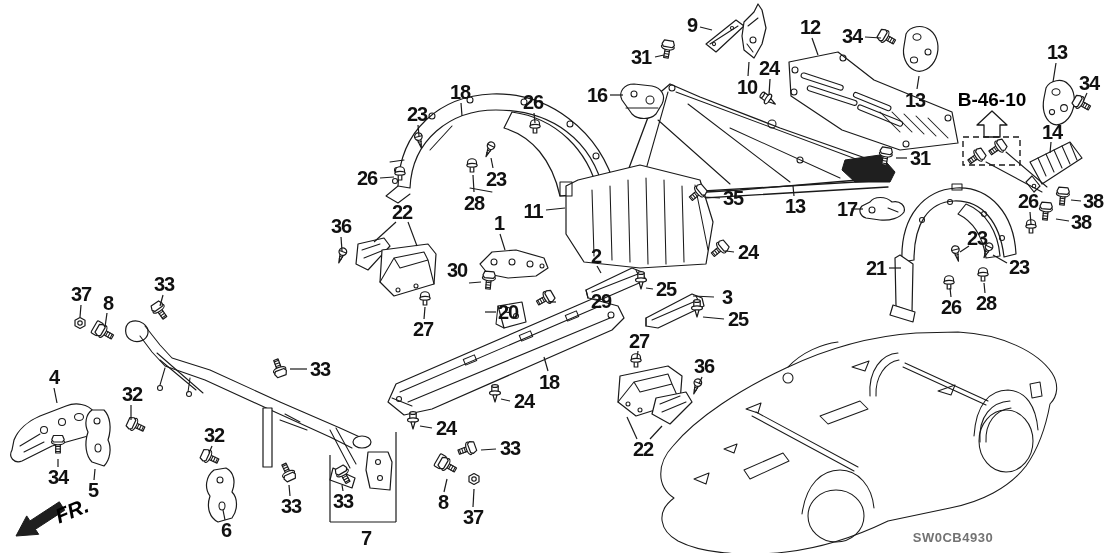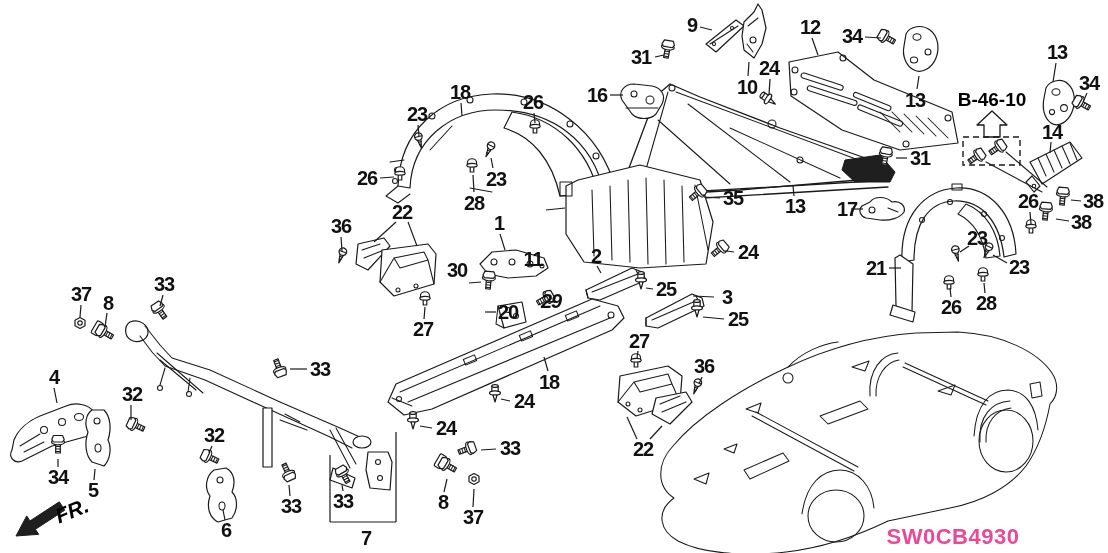--- a/index.html
+++ b/index.html
@@ -10,21 +10,21 @@
   .lnthin{fill:none;stroke:#1a1a1a;stroke-width:1.05;stroke-linejoin:round;stroke-linecap:round;}
   .wf{fill:#ffffff;stroke:#1a1a1a;stroke-width:1.2;stroke-linejoin:round;stroke-linecap:round;}
   .dk{fill:#1f1f1f;stroke:#1a1a1a;stroke-width:1;}
   .dash{fill:none;stroke:#1a1a1a;stroke-width:1.4;stroke-dasharray:6 4;}
   #labels-layer{position:absolute;inset:0;pointer-events:none;}
   .part-label{position:absolute;transform:translate(-50%,-50%);
     font-weight:bold;font-size:20px;letter-spacing:-1px;color:#111;white-space:nowrap;line-height:1;}
   .ref-label{position:absolute;transform:translate(-50%,-50%);
     font-weight:bold;font-size:19px;letter-spacing:0px;color:#000;white-space:nowrap;}
   .code-label{position:absolute;transform:translate(-50%,-50%);
-    font-weight:600;font-size:22px;letter-spacing:0.5px;color:#ec4899;white-space:nowrap;}
+    font-weight:600;font-size:13px;letter-spacing:0.5px;color:#737373;white-space:nowrap;}
   .fr-label{position:absolute;transform:translate(-50%,-50%) rotate(-22deg);
     font-weight:bold;font-style:italic;font-size:21px;color:#000;white-space:nowrap;}
 </style>
 </head>
 <body>
 
 <div class="stage">
 
 <svg width="1108" height="553" viewBox="0 0 1108 553">
   <defs>
@@ -444,25 +444,25 @@
       <div class="part-label" style="left: 951px; top: 307px;">26</div>
       <div class="part-label" style="left: 986px; top: 303px;">28</div>
       <div class="part-label" style="left: 460px; top: 92px;">18</div>
       <div class="part-label" style="left: 417px; top: 114px;">23</div>
       <div class="part-label" style="left: 533px; top: 102px;">26</div>
       <div class="part-label" style="left: 367px; top: 178px;">26</div>
       <div class="part-label" style="left: 496px; top: 179px;">23</div>
       <div class="part-label" style="left: 474px; top: 203px;">28</div>
       <div class="part-label" style="left: 402px; top: 212px;">22</div>
       <div class="part-label" style="left: 341px; top: 226px;">36</div>
-      <div class="part-label" style="left: 533px; top: 211px; margin-top: 48px;">11</div>
+      <div class="part-label" style="left: 533px; top: 211px;">11</div>
       <div class="part-label" style="left: 499px; top: 223px;">1</div>
       <div class="part-label" style="left: 457px; top: 270px;">30</div>
       <div class="part-label" style="left: 596px; top: 256px;">2</div>
-      <div class="part-label" style="left: 551px; top: 301px; font-style: italic;">29</div>
+      <div class="part-label" style="left: 601px; top: 301px;">29</div>
       <div class="part-label" style="left: 666px; top: 289px;">25</div>
       <div class="part-label" style="left: 727px; top: 297px;">3</div>
       <div class="part-label" style="left: 738px; top: 319px;">25</div>
       <div class="part-label" style="left: 748px; top: 252px;">24</div>
       <div class="part-label" style="left: 472px; top: 312px; margin-left: 36px;">20</div>
       <div class="part-label" style="left: 423px; top: 329px;">27</div>
       <div class="part-label" style="left: 549px; top: 382px;">18</div>
       <div class="part-label" style="left: 639px; top: 341px;">27</div>
       <div class="part-label" style="left: 704px; top: 366px;">36</div>
       <div class="part-label" style="left: 643px; top: 449px;">22</div>

